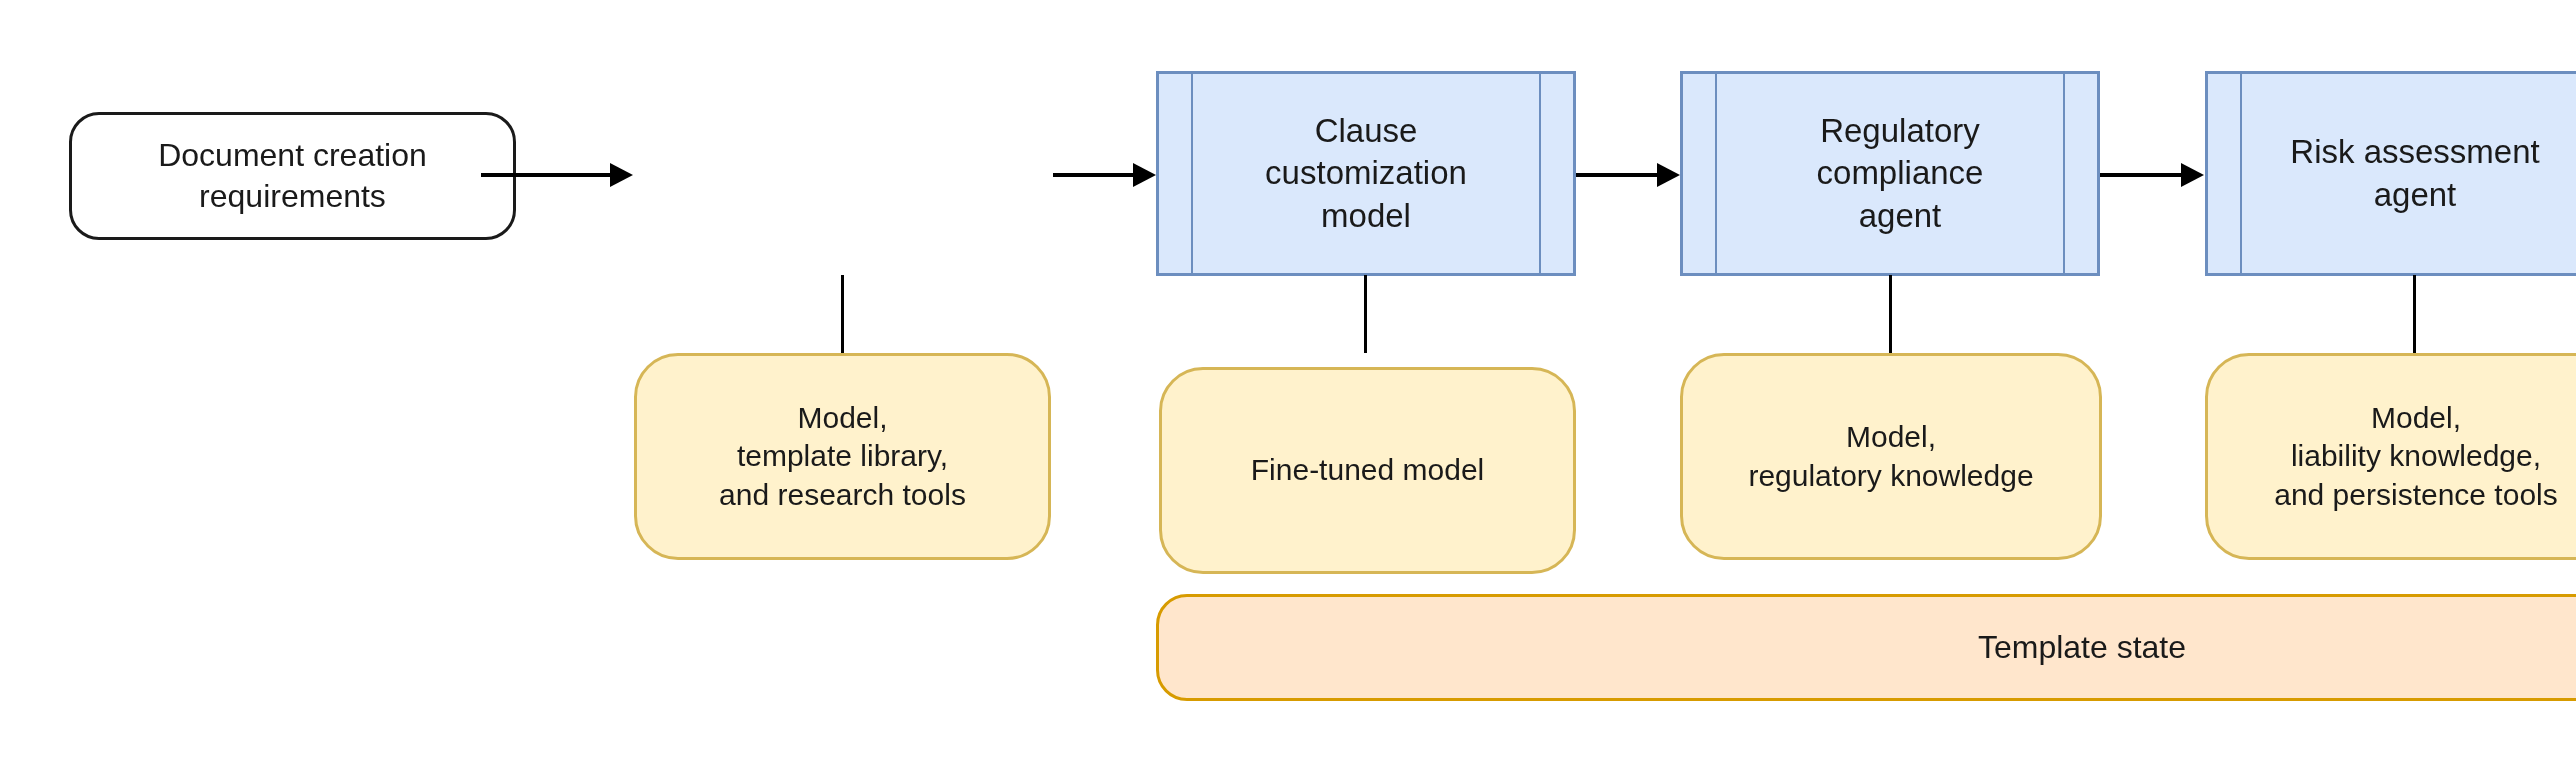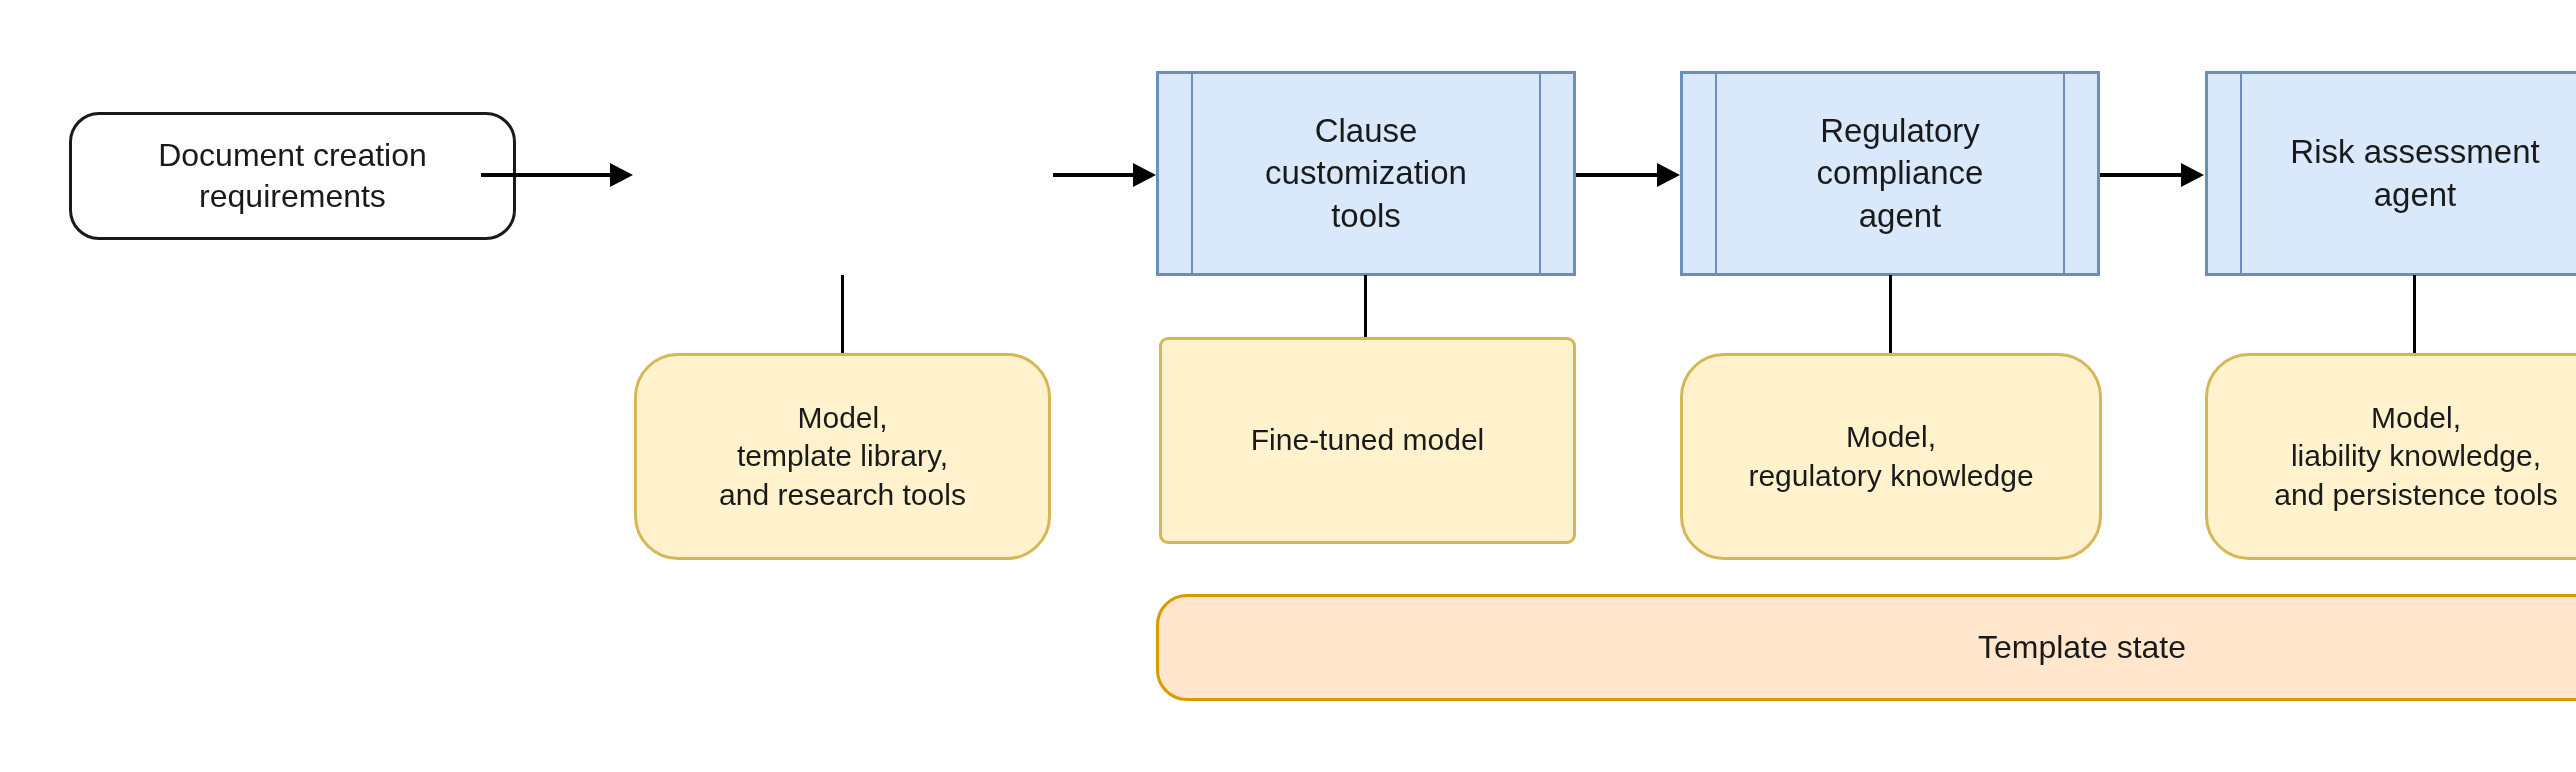--- a/index.html
+++ b/index.html
@@ -108,21 +108,21 @@
   <div class="edge" style="left:1053px;">
     <div class="edge-line" style="width:80px;"></div>
     <div class="edge-arrow"></div>
   </div>
 
   <div class="node agent" style="left:1156px; top:71px; width:420px; height:205px;">
     <div class="band left"></div>
     <div class="band right"></div>
     <div class="agent-label">Clause
 customization
-tools</div>
+model</div>
   </div>
 
   <div class="edge" style="left:1576px;">
     <div class="edge-line" style="width:81px;"></div>
     <div class="edge-arrow"></div>
   </div>
 
   <div class="node agent" style="left:1680px; top:71px; width:420px; height:205px;padding-left:20px;">
     <div class="band left"></div>
     <div class="band right"></div>
@@ -147,21 +147,21 @@
   <div class="v-line" style="left:1364px;"></div>
   <div class="v-line" style="left:1889px;"></div>
   <div class="v-line" style="left:2413px;"></div>
 
   <div class="node resource" style="left:634px; top:353px; width:417px; height:207px;">
     <span>Model,
 template library,
 and research tools</span>
   </div>
 
-  <div class="node resource" style="left:1159px; top:337px; width:417px; height:207px;border-radius:9px;">
+  <div class="node resource" style="left:1159px; top:367px; width:417px; height:207px;">
     <span>Fine-tuned model</span>
   </div>
 
   <div class="node resource" style="left:1680px; top:353px; width:422px; height:207px;">
     <span>Model,
 regulatory knowledge</span>
   </div>
 
   <div class="node resource" style="left:2205px; top:353px; width:422px; height:207px;">
     <span>Model,

